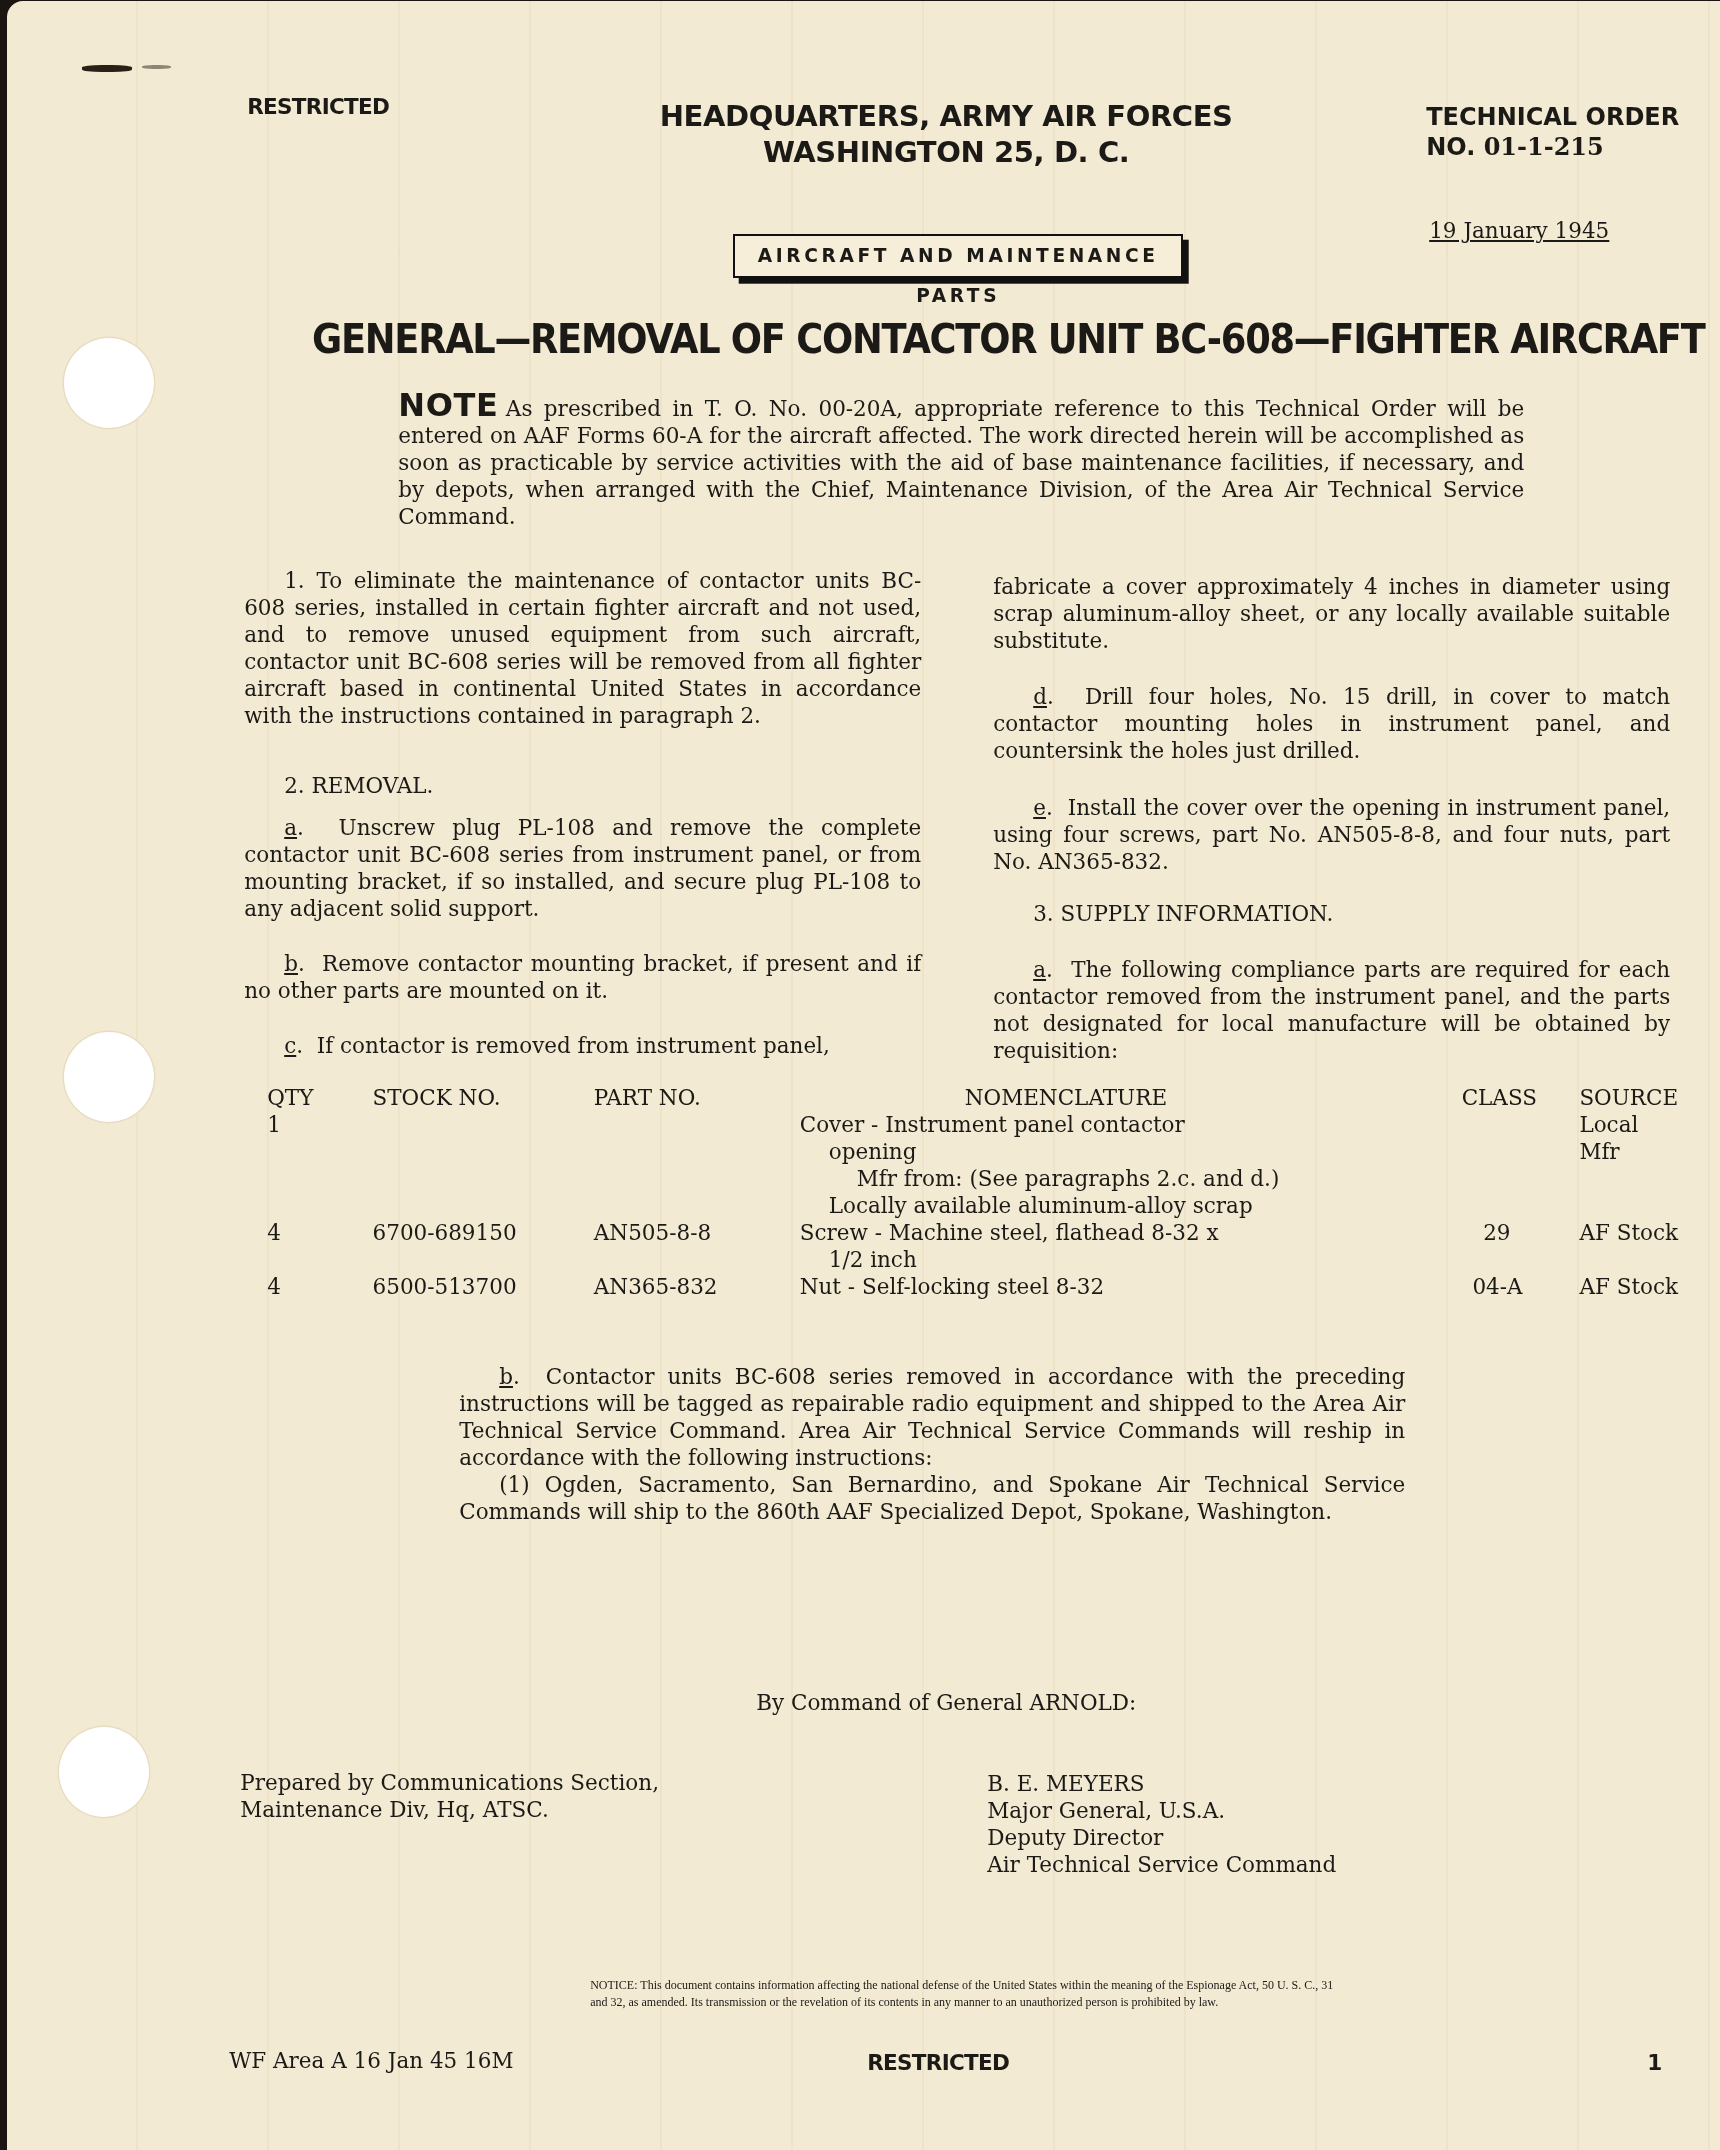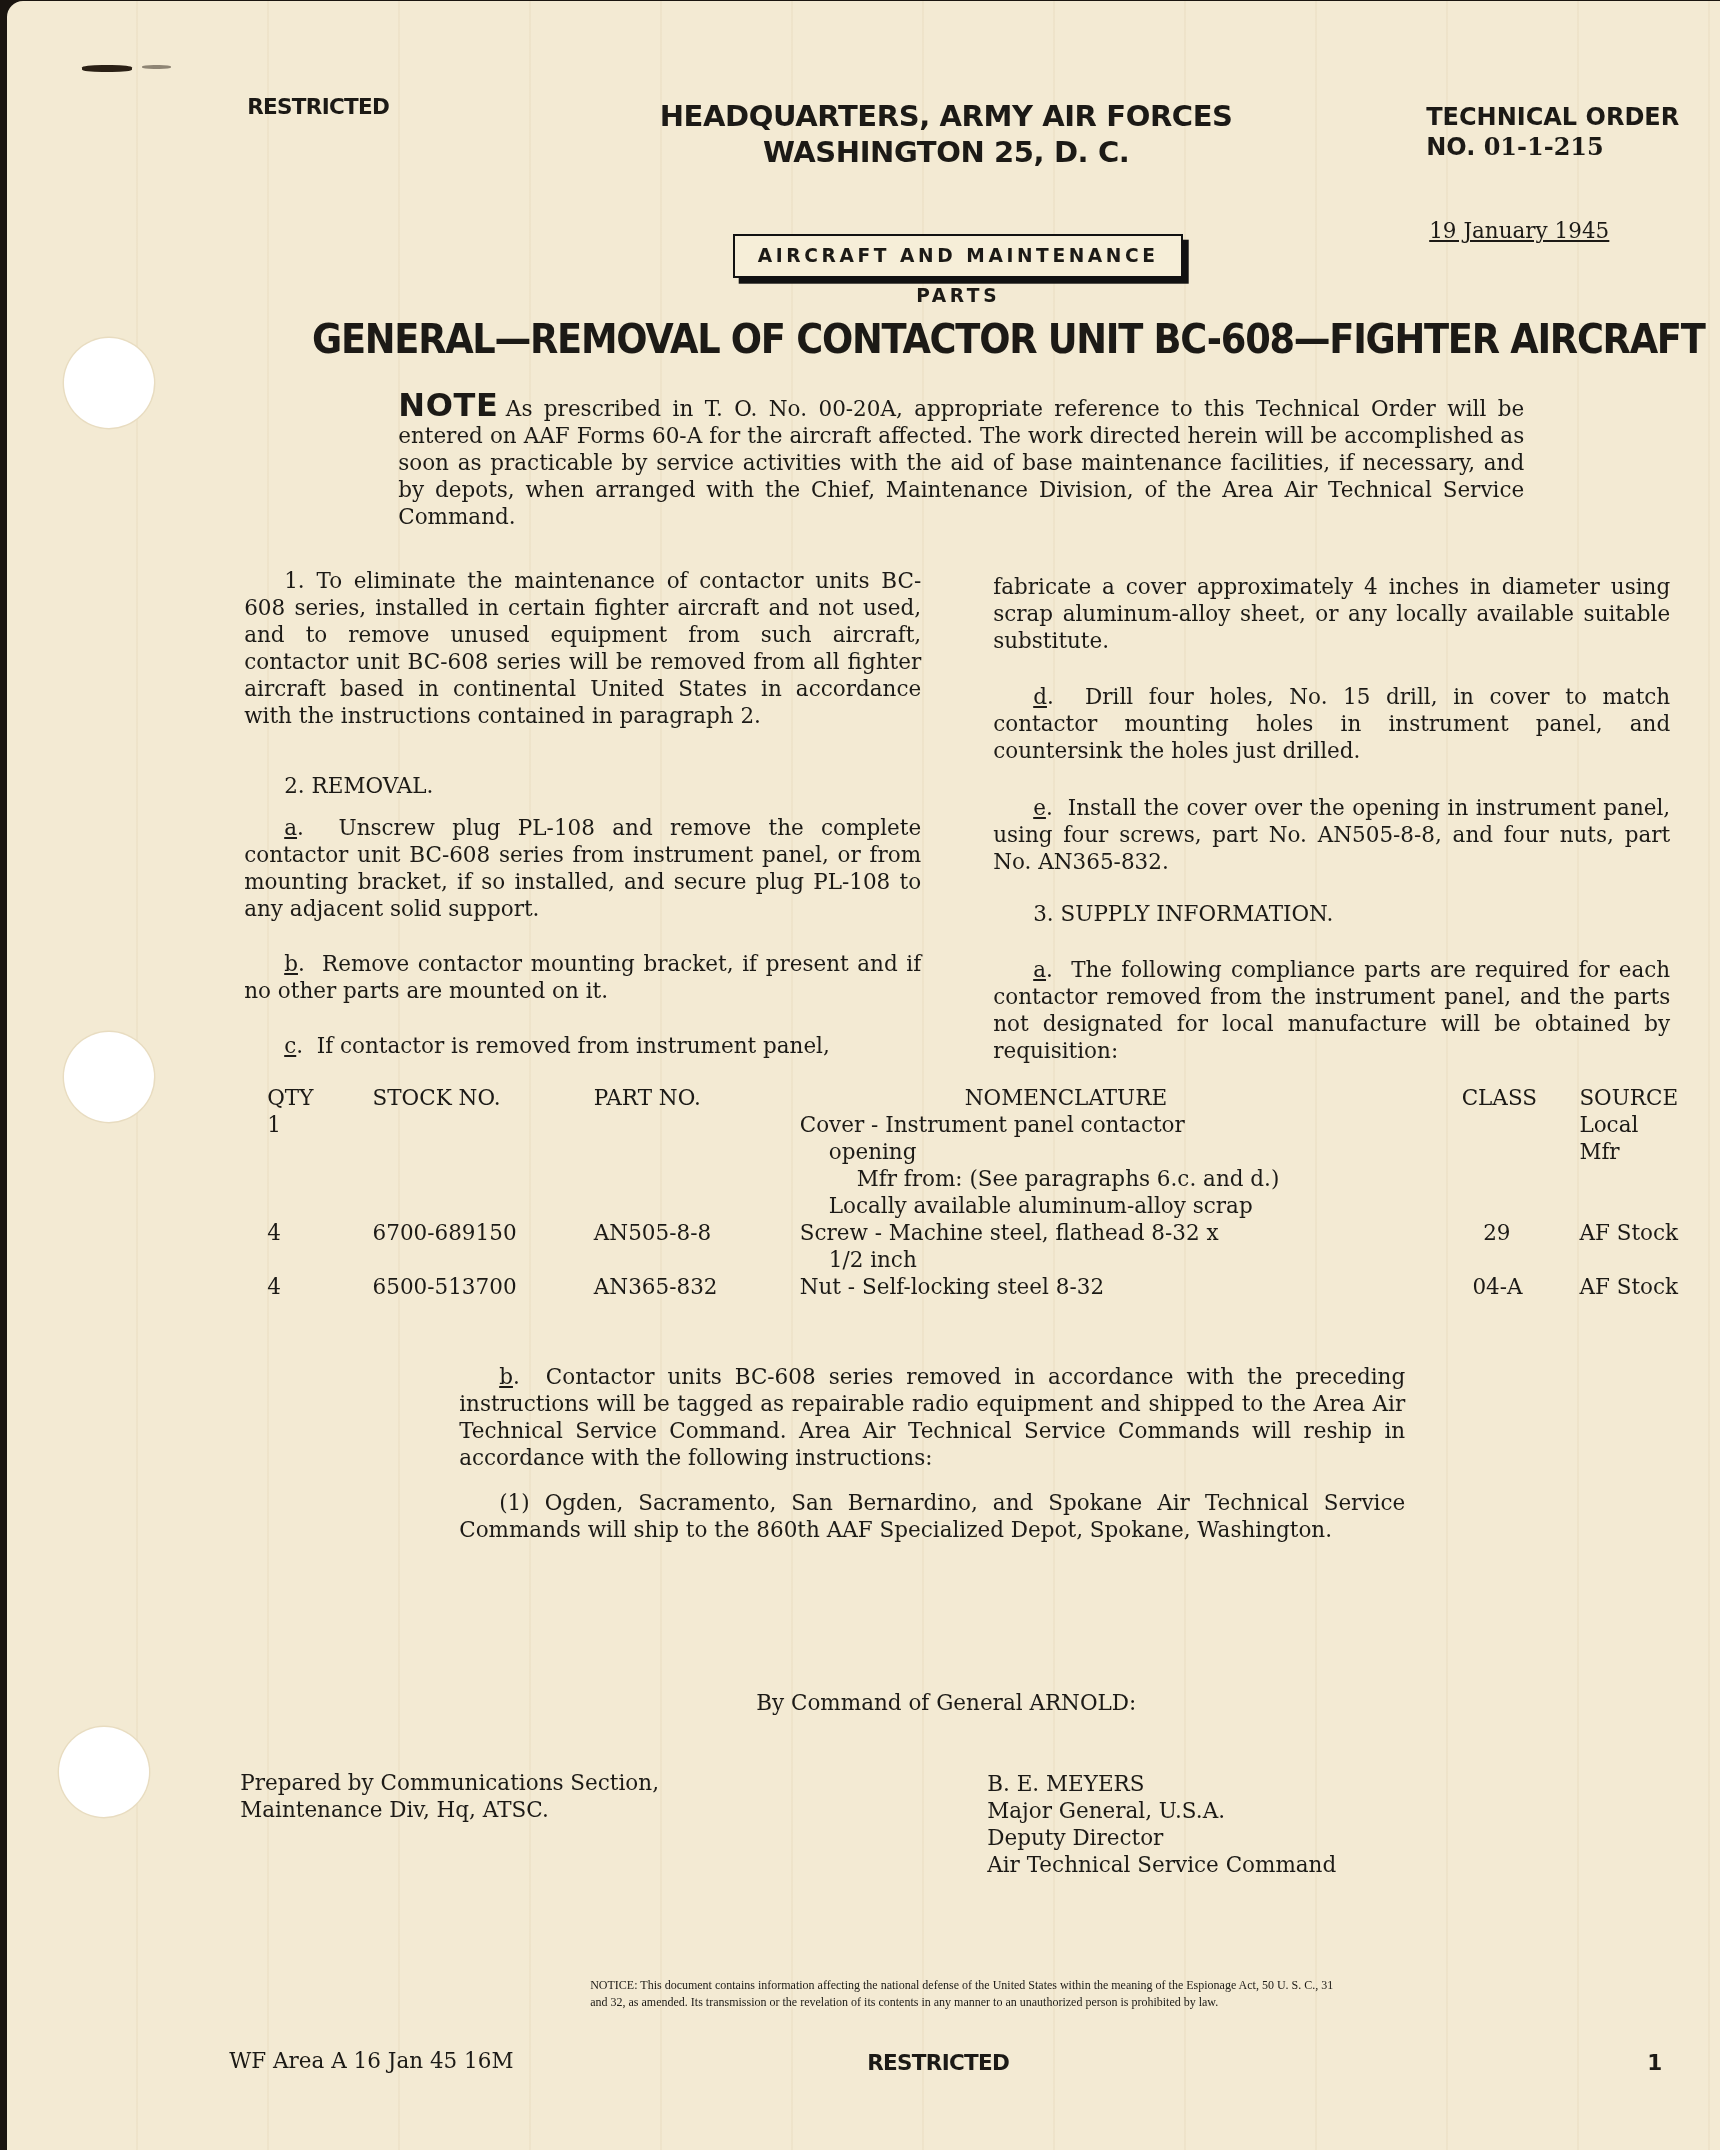--- a/index.html
+++ b/index.html
@@ -145,21 +145,21 @@
       <th class="c-class">CLASS</th>
       <th style="padding-left:14.3px;">SOURCE</th>
     </tr>
     <tr>
       <td class="c-qty">1</td>
       <td></td>
       <td></td>
       <td>
         <div>Cover - Instrument panel contactor</div>
         <div class="nom-sub1">opening</div>
-        <div class="nom-sub3">Mfr from:   (See paragraphs 6.c. and d.)</div>
+        <div class="nom-sub3">Mfr from:   (See paragraphs 2.c. and d.)</div>
         <div class="nom-sub2">Locally available aluminum-alloy scrap</div>
       </td>
       <td></td>
       <td style="padding-left:14.3px;">Local Mfr</td>
     </tr>
     <tr>
       <td class="c-qty">4</td>
       <td>6700-689150</td>
       <td>AN505-8-8</td>
       <td>
@@ -177,21 +177,21 @@
         <div>Nut - Self-locking steel 8-32</div>
       </td>
       <td style="padding-left:10.8px;">04-A</td>
       <td style="padding-left:14.3px;">AF Stock</td>
     </tr>
   </tbody>
     </table>
 
   <div class="abs col" style="left:452px;top:1362px;width:946px;">
     <p class="p ind"><span class="u">b</span>.&nbsp; <span>Contactor units BC-608 series removed in accordance with the preceding instructions will be tagged as repairable radio equipment and shipped to the Area Air Technical Service Command. Area Air Technical Service Commands will reship in accordance with the following instructions:</span></p>
-    <p class="p ind" style="margin-top:18px;">(1) Ogden, Sacramento, San Bernardino, and Spokane Air Technical Service Commands will ship to the 860th AAF Specialized Depot, Spokane, Washington.</p>
+    <p class="p ind" style="margin-top:0;">(1) Ogden, Sacramento, San Bernardino, and Spokane Air Technical Service Commands will ship to the 860th AAF Specialized Depot, Spokane, Washington.</p>
   </div>
 
   <div class="abs sig" style="left:749px;top:1688px;">By Command of General ARNOLD:</div>
   <div class="abs sig" style="left:233px;top:1768px;">
     <div>Prepared by Communications Section,</div>
     <div>Maintenance Div, Hq, ATSC.</div>
   </div>
   <div class="abs sig" style="left:980px;top:1769px;">
     <div>B. E. MEYERS</div>
     <div>Major General, U.S.A.</div>

